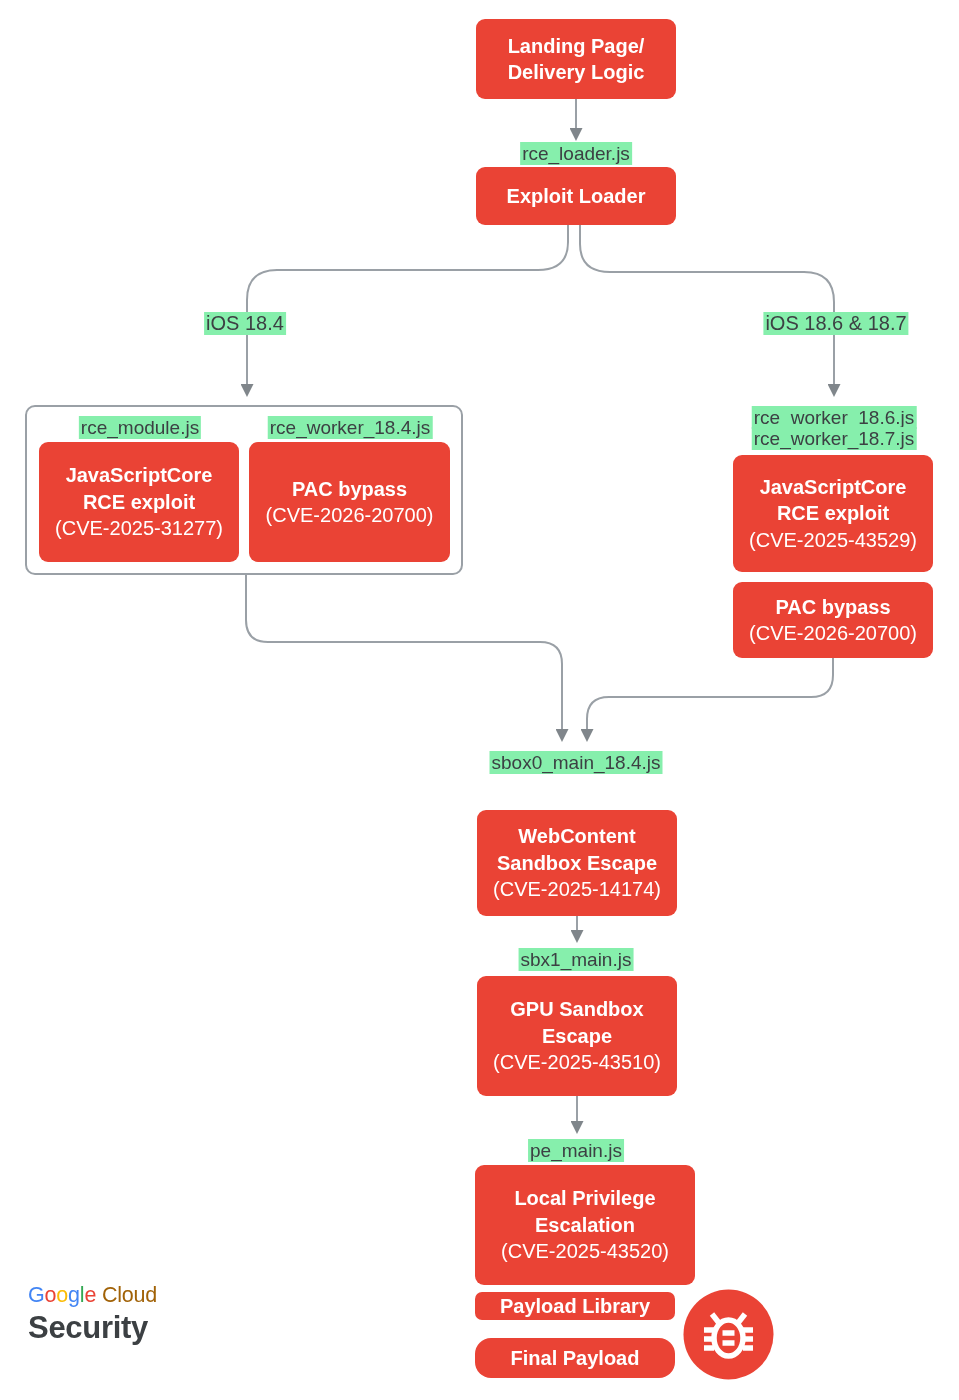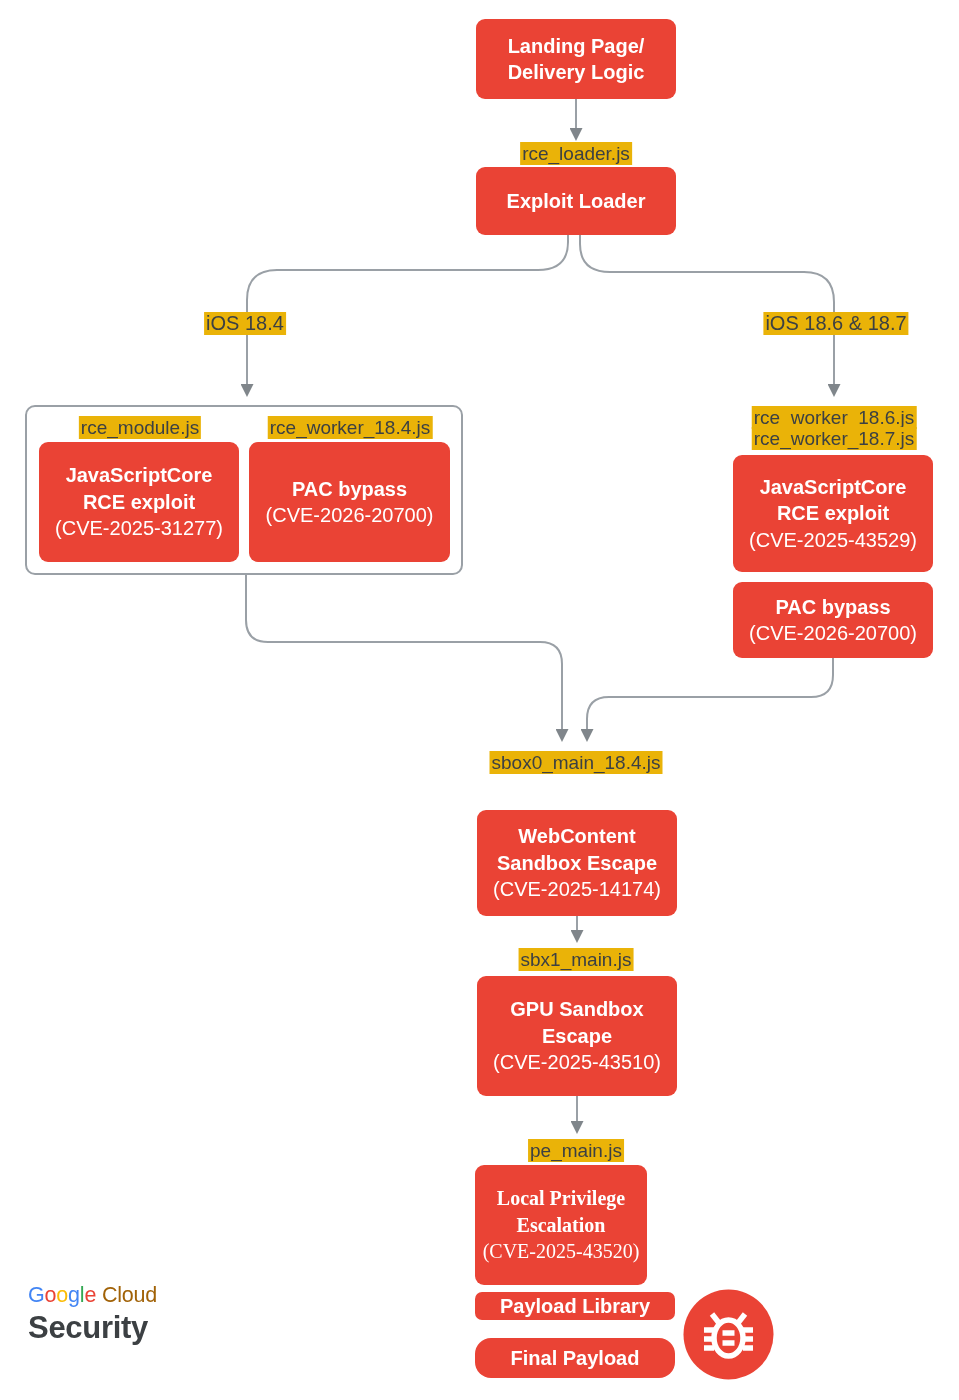--- a/index.html
+++ b/index.html
@@ -1,20 +1,20 @@
 <!DOCTYPE html>
 <html><head>
 <meta charset="utf-8">
 <style>
   html,body{margin:0;padding:0;background:#ffffff;}
   body{font-family:"Liberation Sans", sans-serif;}
   .canvas{position:relative;width:959px;height:1400px;background:#ffffff;overflow:hidden;}
   .wires{position:absolute;left:0;top:0;z-index:1;}
   .group{position:absolute;z-index:2;border:2px solid #9AA0A6;border-radius:10px;background:#ffffff;box-sizing:border-box;}
-  .elabel{position:absolute;z-index:3;color:#3C4043;font-size:19px;line-height:21px;text-align:left;background:#eab308;padding:1px 2px;white-space:nowrap;transform:translateX(-50%);}
+  .elabel{position:absolute;z-index:3;color:#3C4043;font-size:19px;line-height:21px;text-align:left;background:#86efac;padding:1px 2px;white-space:nowrap;transform:translateX(-50%);}
   .node{position:absolute;z-index:4;background:#EA4335;border-radius:9px;color:#ffffff;display:flex;flex-direction:column;align-items:center;justify-content:center;text-align:center;font-size:20px;line-height:26.5px;box-sizing:border-box;padding:0;}
   .node .t{font-weight:700;display:block;}
   .node .cve{font-weight:400;display:block;}
   .node .t:empty,.node .cve:empty{display:none;}
   .logo{position:absolute;left:28px;top:1283px;z-index:4;}
   .logo-top{font-size:21.5px;line-height:25px;letter-spacing:-0.2px;}
   .logo-top .cloud{color:#a16207;font-weight:400;}
   .logo-bottom{font-size:31px;line-height:34px;font-weight:600;color:#3C4043;margin-top:3px;letter-spacing:-0.3px;}
   .bug{position:absolute;left:683px;top:1289px;z-index:5;}
 </style>
@@ -52,21 +52,21 @@
   <div class="elabel" style="left:576px;top:751px;">sbox0_main_18.4.js</div>
   <div class="elabel" style="left:576px;top:773px;margin-top:44px;">sbx0_main.js</div>
   <div class="elabel" style="left:576px;top:948px;">sbx1_main.js</div>
   <div class="elabel" style="left:576px;top:1139px;">pe_main.js</div>
 
   <div class="node" style="left:476px;top:19px;width:200px;height:80px;">
     <span class="t">Landing Page/</span>
     <span class="t">Delivery Logic</span>
   </div>
 
-  <div class="node" style="left:476px;top:167px;width:200px;height:68px;">
+  <div class="node" style="left:476px;top:167px;width:200px;height:58px;">
     <span class="t">Exploit Loader</span>
   </div>
 
   <div class="node" style="left:39px;top:442px;width:200px;height:120px;">
     <span class="t">JavaScriptCore</span>
     <span class="t">RCE exploit</span>
     <span class="cve">(CVE-2025-31277)</span>
   </div>
 
   <div class="node" style="left:249px;top:442px;width:201px;height:120px;">
@@ -90,21 +90,21 @@
     <span class="t">Sandbox Escape</span>
     <span class="cve">(CVE-2025-14174)</span>
   </div>
 
   <div class="node" style="left:477px;top:976px;width:200px;height:120px;">
     <span class="t">GPU Sandbox</span>
     <span class="t">Escape</span>
     <span class="cve">(CVE-2025-43510)</span>
   </div>
 
-  <div class="node" style="left:475px;top:1165px;width:172px;height:120px;font-family:Liberation Serif, serif;">
+  <div class="node" style="left:475px;top:1165px;width:220px;height:120px;">
     <span class="t">Local Privilege</span>
     <span class="t">Escalation</span>
     <span class="cve">(CVE-2025-43520)</span>
   </div>
 
   <div class="node" style="left:475px;top:1292px;width:200px;height:28px;border-radius:7px;">
     <span class="t">Payload Library</span>
   </div>
 
   <div class="node" style="left:475px;top:1338px;width:200px;height:40px;border-radius:16px;">

